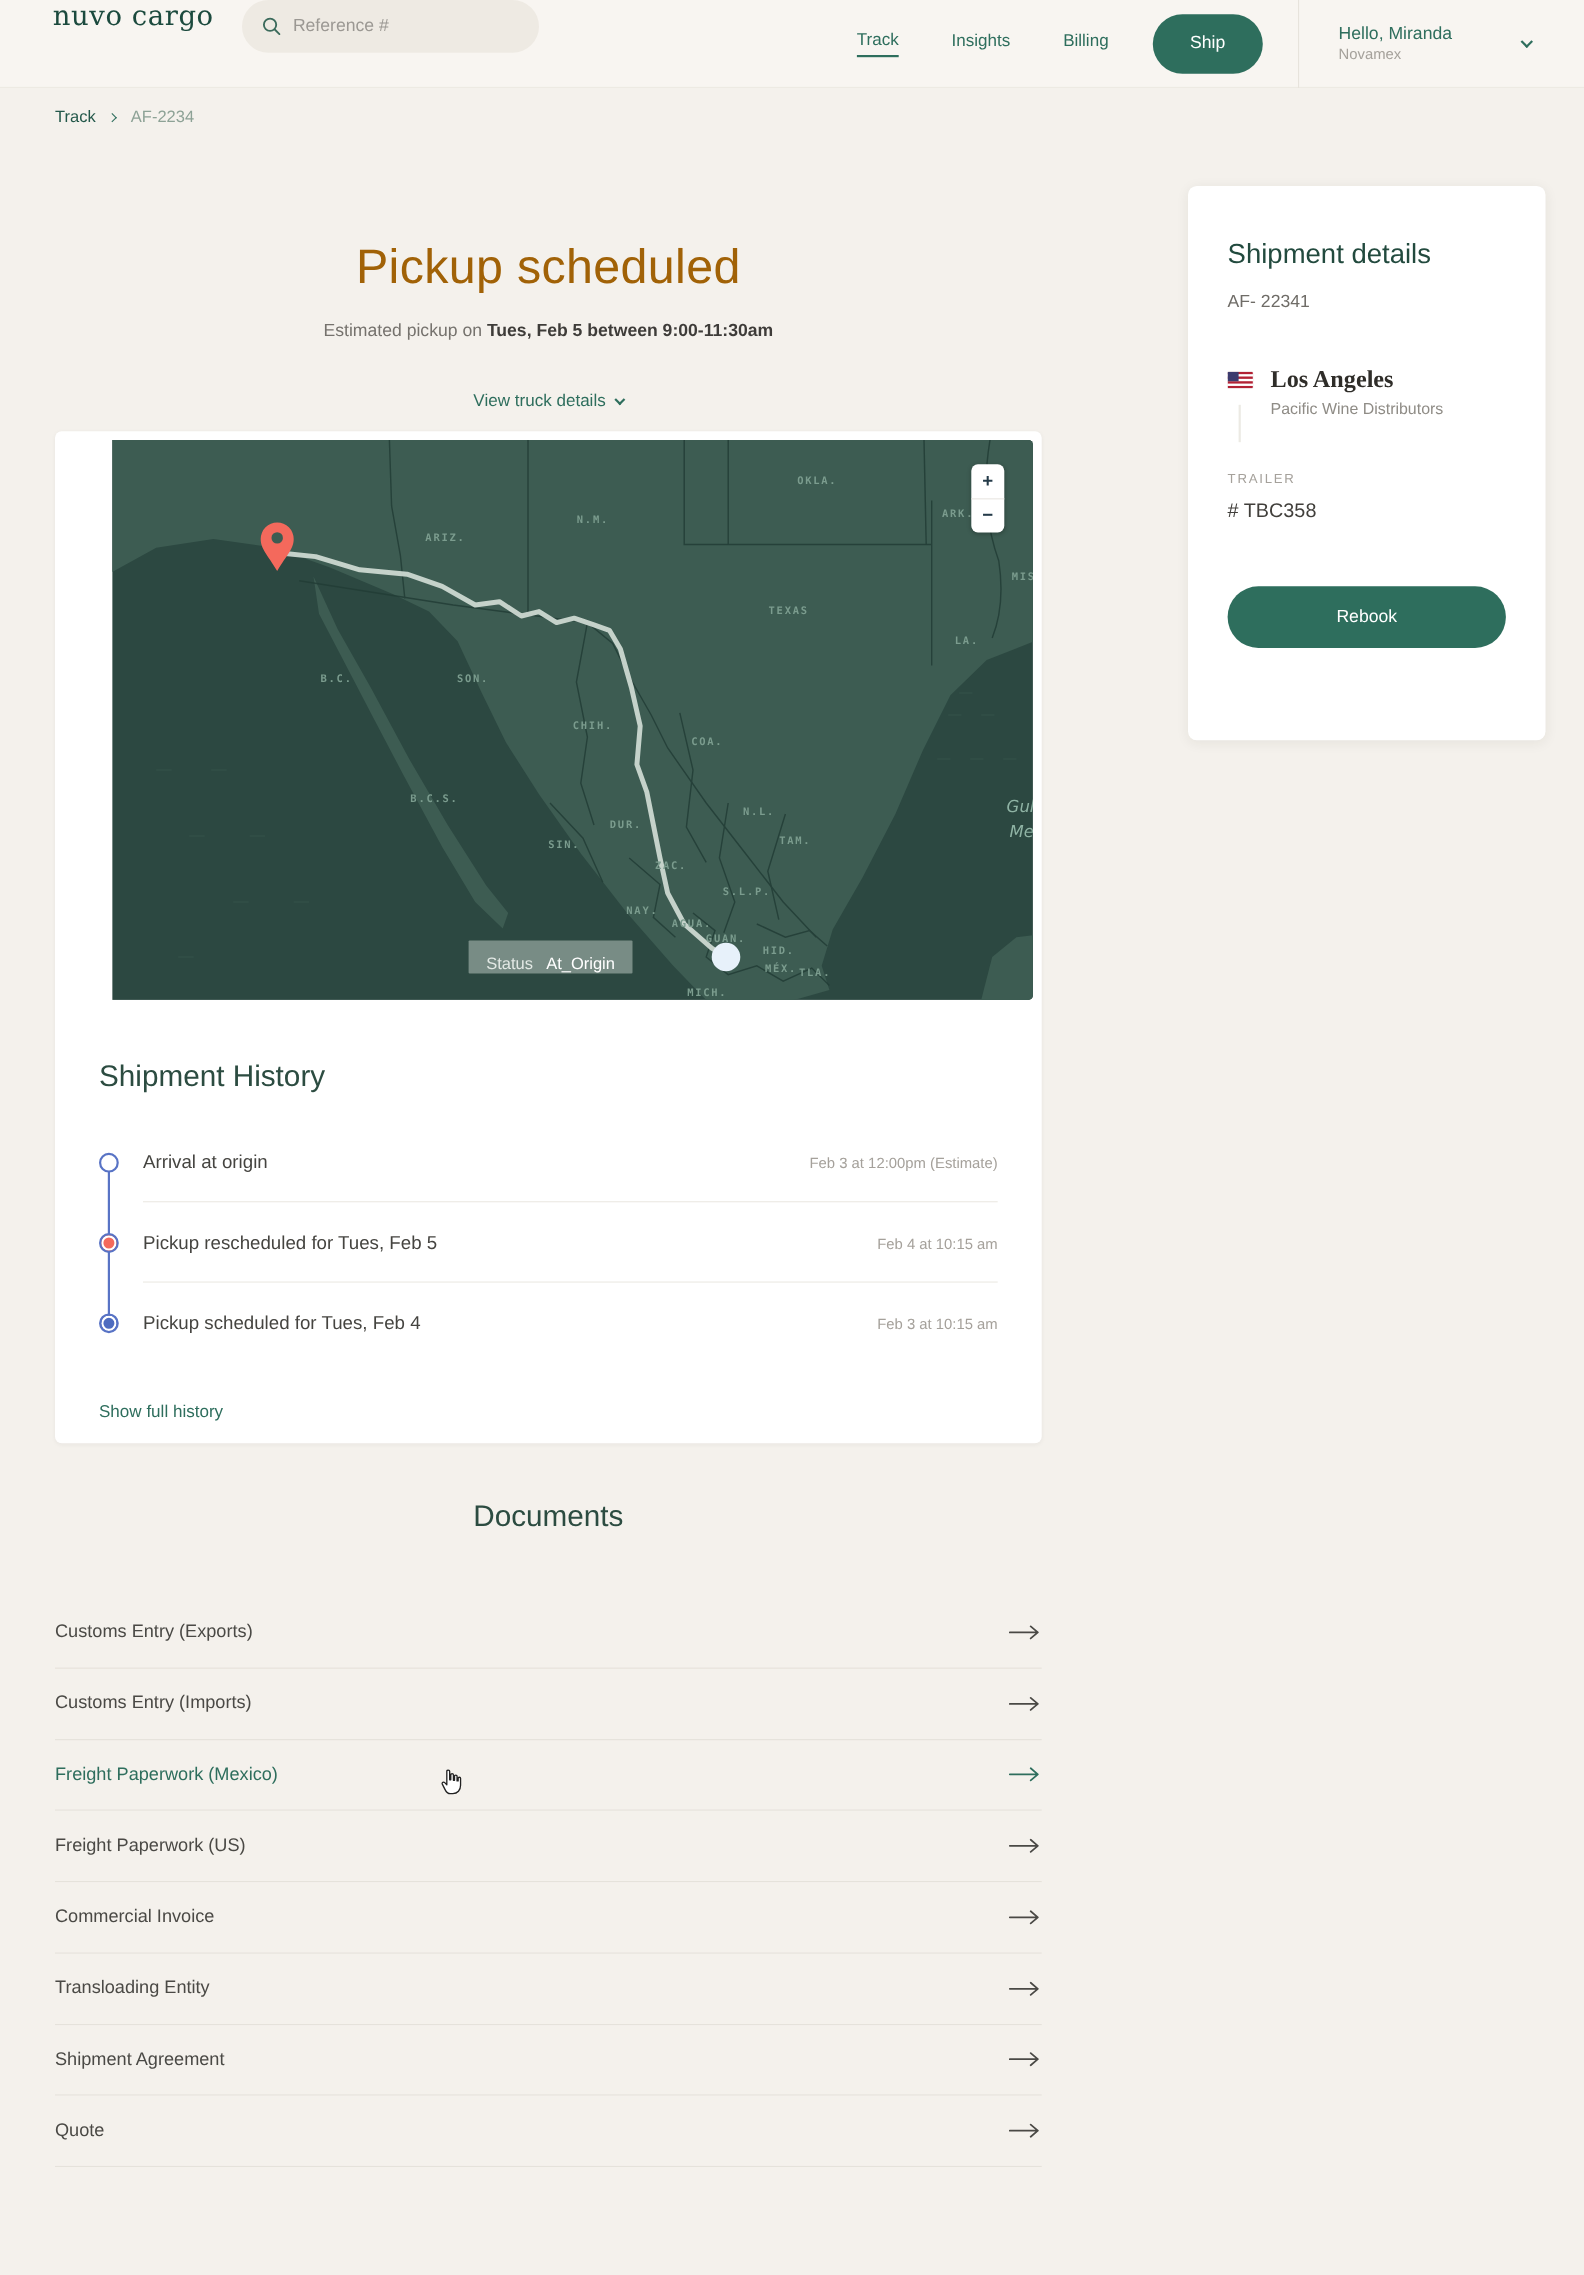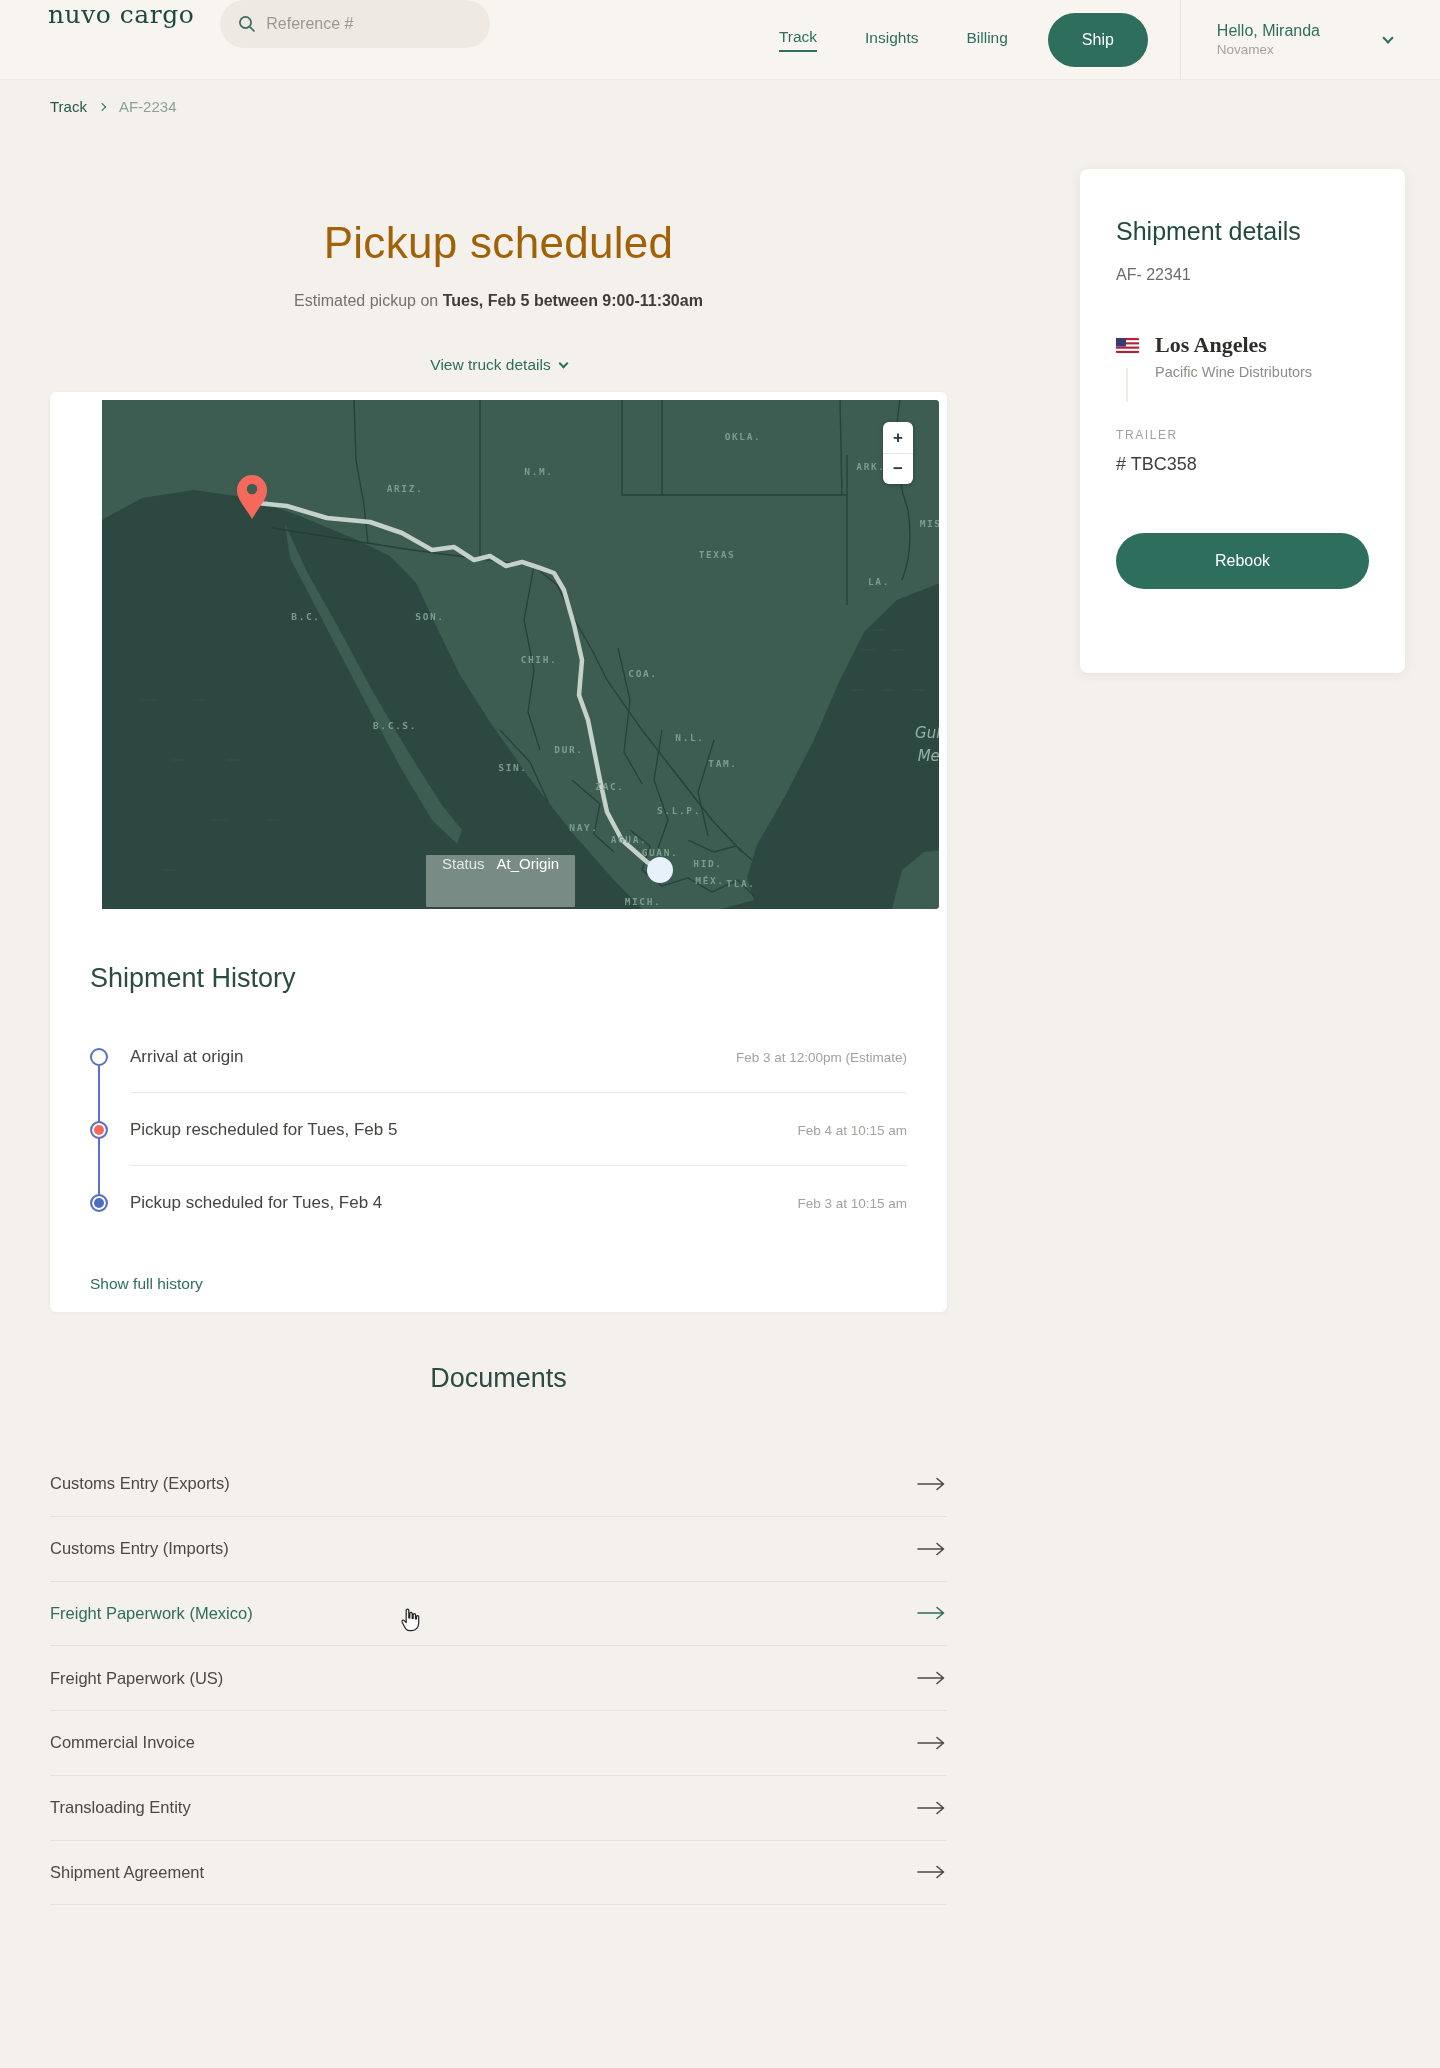--- a/index.html
+++ b/index.html
@@ -50,22 +50,22 @@
   .truck-link .chev { width:7px; height:7px; margin-top:-4px; }
 
   
   .card1 { position:absolute; left:50px; top:392px; width:897px; height:920px; background:#fff;
            border-radius:6px; box-shadow:0 1px 4px rgba(40,40,35,.05); }
   .map-wrap { position:relative; margin:8px; width:881px; height:509px; border-radius:4px; overflow:hidden;padding-left:44px; }
   .map-label { font-size:9.5px; letter-spacing:1.6px; fill:#7b9c8e; font-weight:bold;
                text-anchor:middle; font-family:"DejaVu Sans Mono","Liberation Mono",monospace; }
   .map-sea-label { font-size:15px; font-style:italic; fill:#8fb3a4; text-anchor:middle;
                    font-family:"DejaVu Sans","Liberation Sans",sans-serif; }
-  .status-badge { position:absolute; left:368px; top:455px; height:52px; padding:0 16px;
-                  background:rgba(196,207,201,.5); display:flex; align-items:flex-start; gap:12px;
+  .status-badge { position:absolute; left:368px; top:455px; height:30px; padding:0 16px;
+                  background:rgba(196,207,201,.5); display:flex; align-items:flex-end; gap:12px;
                   font-size:15px; border-radius:1px; }
   .status-badge .k { color:#e2e8e4; }
   .status-badge .v { color:#ffffff; }
   .zoom-ctl { position:absolute; right:26px; top:22px; width:30px; height:62px; background:#fff;
               border-radius:6px; box-shadow:0 1px 4px rgba(0,0,0,.25); display:flex; flex-direction:column; }
   .zoom-btn { flex:1; border:none; background:transparent; font-size:17px; font-weight:bold;
               color:#253b49; cursor:pointer; font-family:inherit; line-height:1; }
   .zoom-btn.in { border-bottom:1px solid #e8e6e1; }
 
   
@@ -307,20 +307,26 @@
           <svg class="arrow" width="28" height="14" viewBox="0 0 28 14">
             <path d="M1 7 H26 M20 1.5 L26.5 7 L20 12.5" fill="none" stroke="currentColor" stroke-width="1.6" stroke-linecap="round" stroke-linejoin="round"></path>
           </svg>
         </div>
         <div class="doc-row">
           <span class="doc-label">Shipment Agreement</span>
           <svg class="arrow" width="28" height="14" viewBox="0 0 28 14">
             <path d="M1 7 H26 M20 1.5 L26.5 7 L20 12.5" fill="none" stroke="currentColor" stroke-width="1.6" stroke-linecap="round" stroke-linejoin="round"></path>
           </svg>
         </div>
+        <div class="doc-row">
+          <span class="doc-label">Quote</span>
+          <svg class="arrow" width="28" height="14" viewBox="0 0 28 14">
+            <path d="M1 7 H26 M20 1.5 L26.5 7 L20 12.5" fill="none" stroke="currentColor" stroke-width="1.6" stroke-linecap="round" stroke-linejoin="round"></path>
+          </svg>
+        </div>
       </div>
   </div>
 
   <div class="sidebar">
     <h2>Shipment details</h2>
     <div class="ref-number">AF- 22341</div>
 
     <div class="route">
       <div class="route-connector"></div>
       <div class="route-row">

